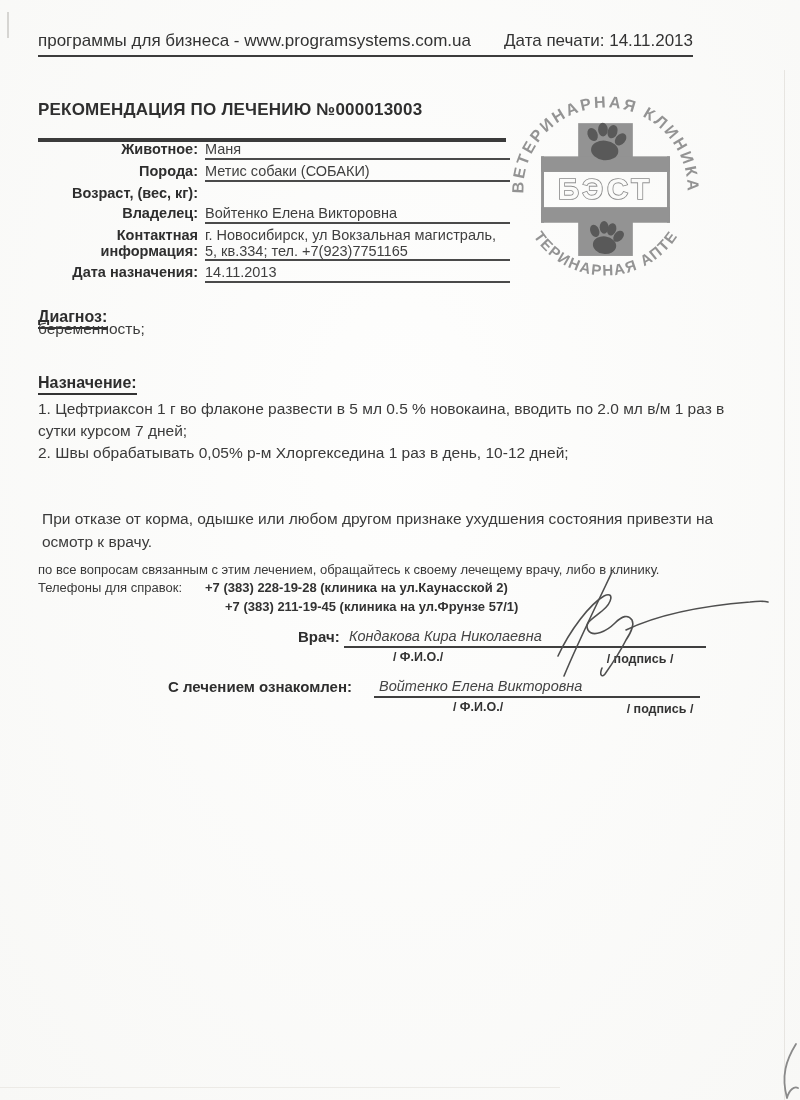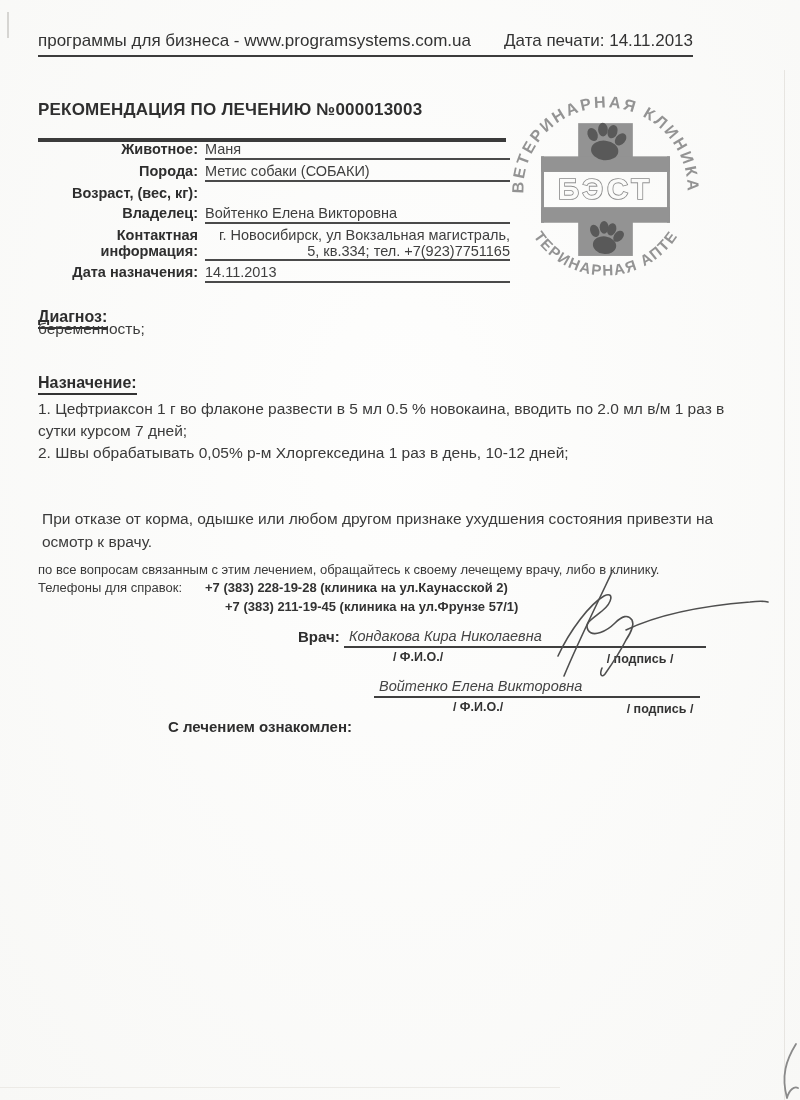--- a/index.html
+++ b/index.html
@@ -28,21 +28,21 @@
   .fields{position:absolute;left:40px;top:138px;width:470px;}
   .frow{display:flex;align-items:stretch;}
   .flabel{
     width:158px;flex:0 0 158px;text-align:right;font-weight:bold;
     font-size:14.5px;color:#2e2e2e;padding-top:3px;line-height:17px;
   }
   .fval{
     flex:1;margin-left:7px;border-bottom:2px solid #4a4a4a;
     font-size:14.5px;color:#3f3f3f;padding-top:3px;line-height:17px;
   }
-  .fval.multiline{white-space:pre-line;line-height:16px;text-align:right;}
+  .fval.multiline{white-space:pre-line;line-height:16px;}
   
   .sechead{
     position:absolute;font-size:16px;font-weight:bold;color:#2d2d2d;
     border-bottom:2.5px solid #333;padding-bottom:1px;
   }
   .bodytext{position:absolute;font-size:15.5px;color:#3a3a3a;line-height:22px;}
   
   .note{position:absolute;left:38px;top:562px;font-size:13px;color:#3a3a3a;}
   .phones-label{position:absolute;left:38px;top:580px;font-size:13px;color:#3a3a3a;}
   .phone{position:absolute;left:205px;font-size:13px;font-weight:bold;color:#323232;}
@@ -164,21 +164,21 @@
   <div class="signature-wrap">
     <svg viewBox="0 0 252 122" width="252" height="122">
       <g fill="none" stroke="#4f4f4f" stroke-width="1.6" stroke-linecap="round">
         <path d="M 92 8 C 78 38 58 78 44 112"></path>
         <path d="M 38 92 C 50 66 70 40 84 32 C 94 27 93 38 82 47 C 72 55 64 59 68 66 C 73 74 87 67 95 59 C 102 52 108 50 112 56 C 115 62 110 70 106 76 C 100 88 92 100 85 110 C 82 114 79 111 82 104"></path>
         <path d="M 106 66 C 135 52 180 42 230 38 C 238 37 244 37 248 38"></path>
       </g>
     </svg>
   </div>
 
-  <div class="siglabel" style="left:168px;top:718px;">С лечением ознакомлен:</div>
+  <div class="siglabel" style="left:168px;top:678px;">С лечением ознакомлен:</div>
   <div class="sigline" style="left:374px;top:677px;width:326px;">
     <span class="signame">Войтенко Елена Викторовна</span>
   </div>
   <div class="caption" style="left:398px;top:700px;width:160px;">/ Ф.И.О./</div>
   <div class="caption" style="left:600px;top:702px;width:120px;">/ подпись /</div>
 
   <div class="edge-right"></div>
   <div class="edge-left-tick"></div>
   <div class="edge-bottom"></div>
   <div class="corner-mark">

